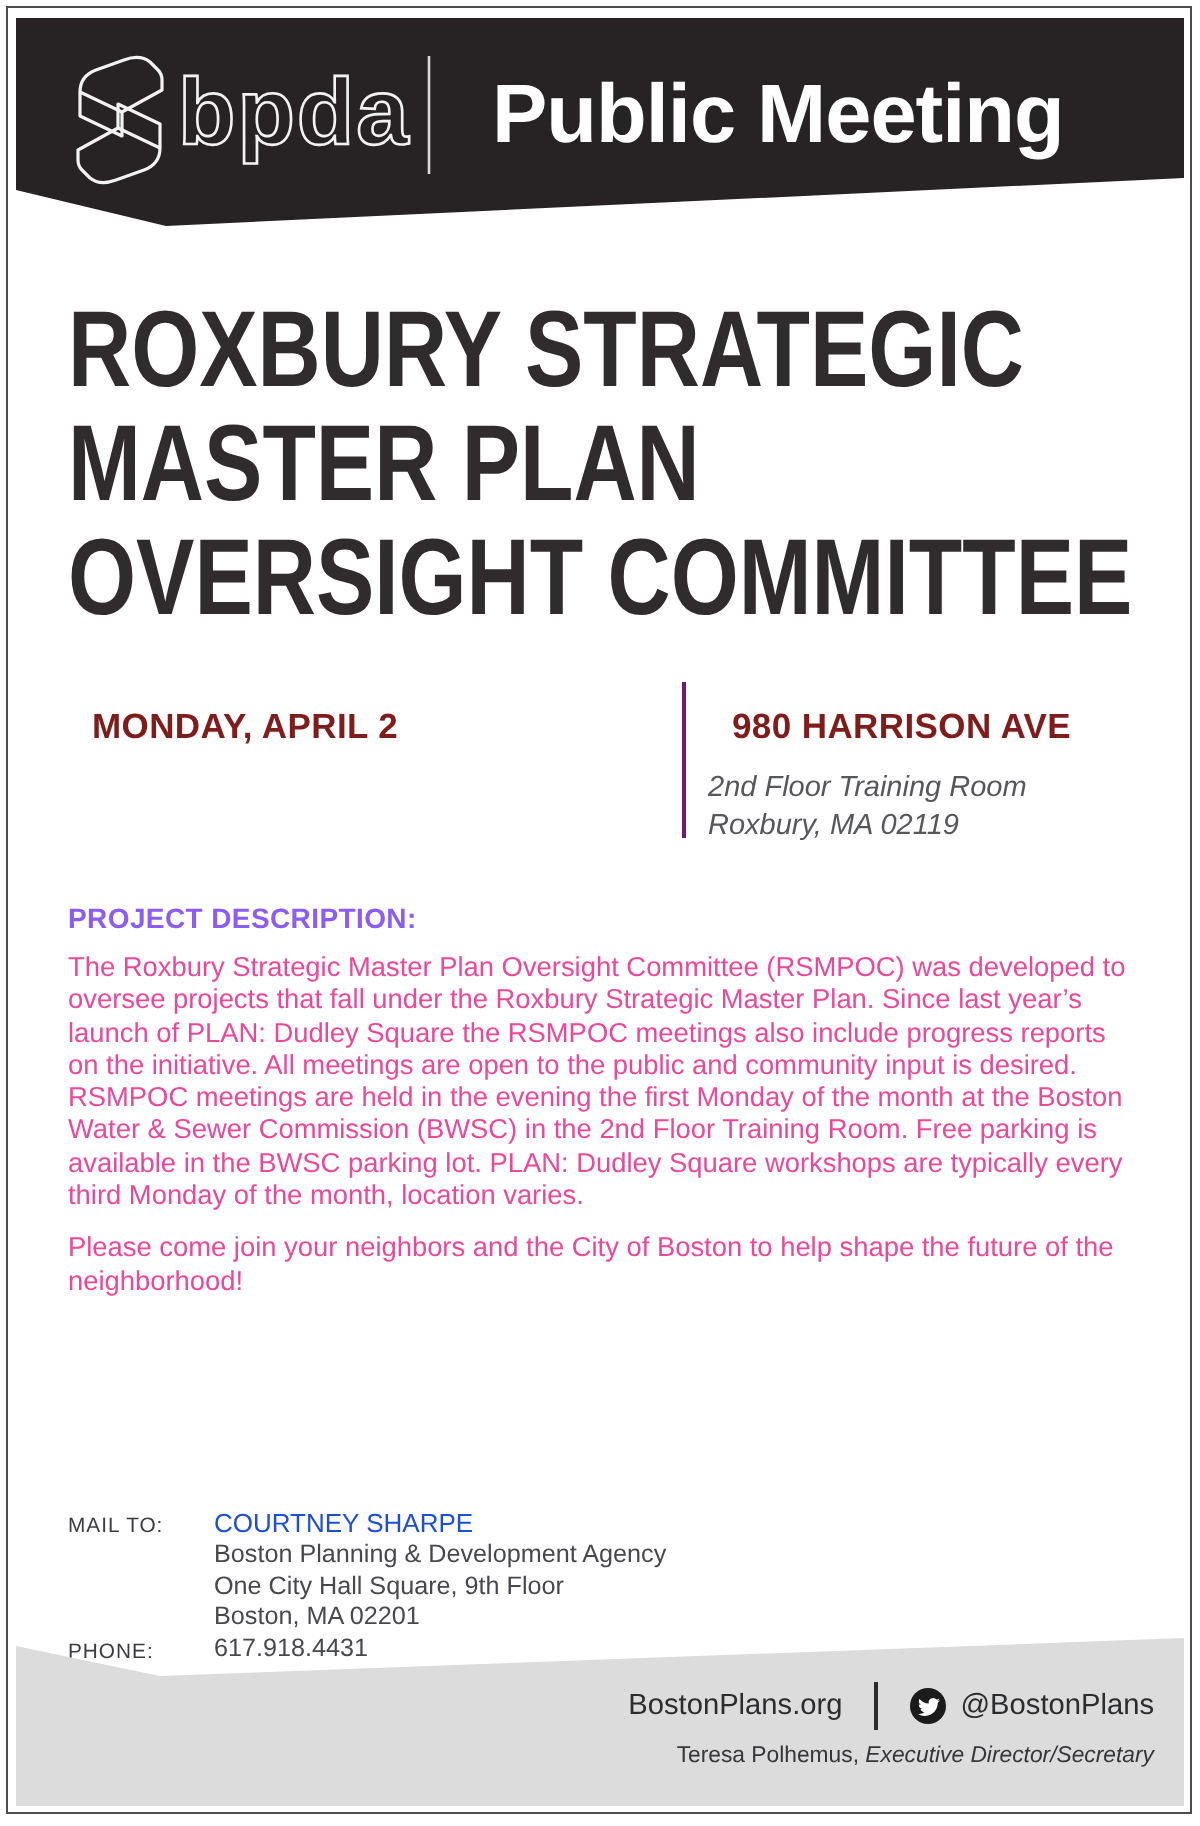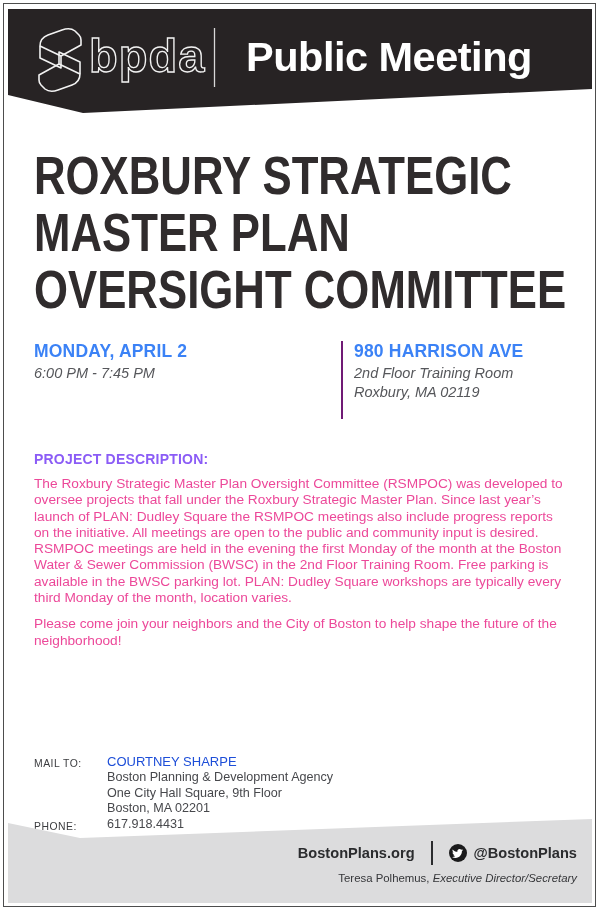--- a/index.html
+++ b/index.html
@@ -22,21 +22,21 @@
     transform:scaleX(0.81); transform-origin:0 0; letter-spacing:0;
   }
   .title-line { display:block; white-space:nowrap; }
 
   .when { position:absolute; left:34px; top:341px; }
   .where {
     position:absolute; left:341px; top:341px; height:78px;
     border-left:2px solid #701a75; padding-left:11px;
   }
   .col-head {
-    margin:0; font-size:17.5px; font-weight:700; color:#3b82f6; letter-spacing:0.2px;
+    margin:12px; font-size:17.5px; font-weight:700; color:#7f1d1d; letter-spacing:0.2px;
     line-height:20px;
   }
   .italic-info {
     margin:3px 0 0 0; font-style:italic; font-size:14.5px; line-height:18.6px;
     color:#56575b;
   }
 
   .desc { position:absolute; left:34px; top:451px; width:533px; }
   .desc-head {
     margin:0 0 9px 0; font-size:14px; font-weight:700; color:#8b5cf6; letter-spacing:0.2px;
@@ -50,21 +50,21 @@
   }
   .clabel {
     font-size:10.4px; letter-spacing:0.5px; color:#3b3c3f; padding-top:2px;
   }
   .cname { font-size:13px; font-weight:400; color:#1d4ed8; }
 
   .f-row1 {
     position:absolute; right:23px; top:842px; height:22px;
     display:flex; align-items:center;
   }
-  .f-site, .f-handle { font-size:14.6px; font-weight:700; color:#2b2c2e; }
+  .f-site, .f-handle { font-size:14.6px; font-weight:400; color:#2b2c2e; }
   .f-divider { width:2px; height:24px; background:#2b2c2e; margin:0 16px; }
   .tw-circle {
     width:18px; height:18px; border-radius:50%; background:#1b1b1c;
     display:flex; align-items:center; justify-content:center; margin-right:7px;
   }
   .f-row2 {
     position:absolute; right:23px; top:872px; font-size:11.4px; color:#353639;
   }
   .f-sig-title { font-style:italic; }
 </style>
@@ -87,21 +87,20 @@
   </svg>
 
   <h1 class="flyer-title">
     <span class="title-line">ROXBURY STRATEGIC</span>
     <span class="title-line">MASTER PLAN</span>
     <span class="title-line">OVERSIGHT COMMITTEE</span>
   </h1>
 
   <div class="when">
     <h3 class="col-head">MONDAY, APRIL 2</h3>
-    <div class="italic-info">6:00 PM - 7:45 PM</div>
   </div>
 
   <div class="where">
     <h3 class="col-head">980 HARRISON AVE</h3>
     <div class="italic-info">
       <div>2nd Floor Training Room</div>
       <div>Roxbury, MA 02119</div>
     </div>
   </div>
 

